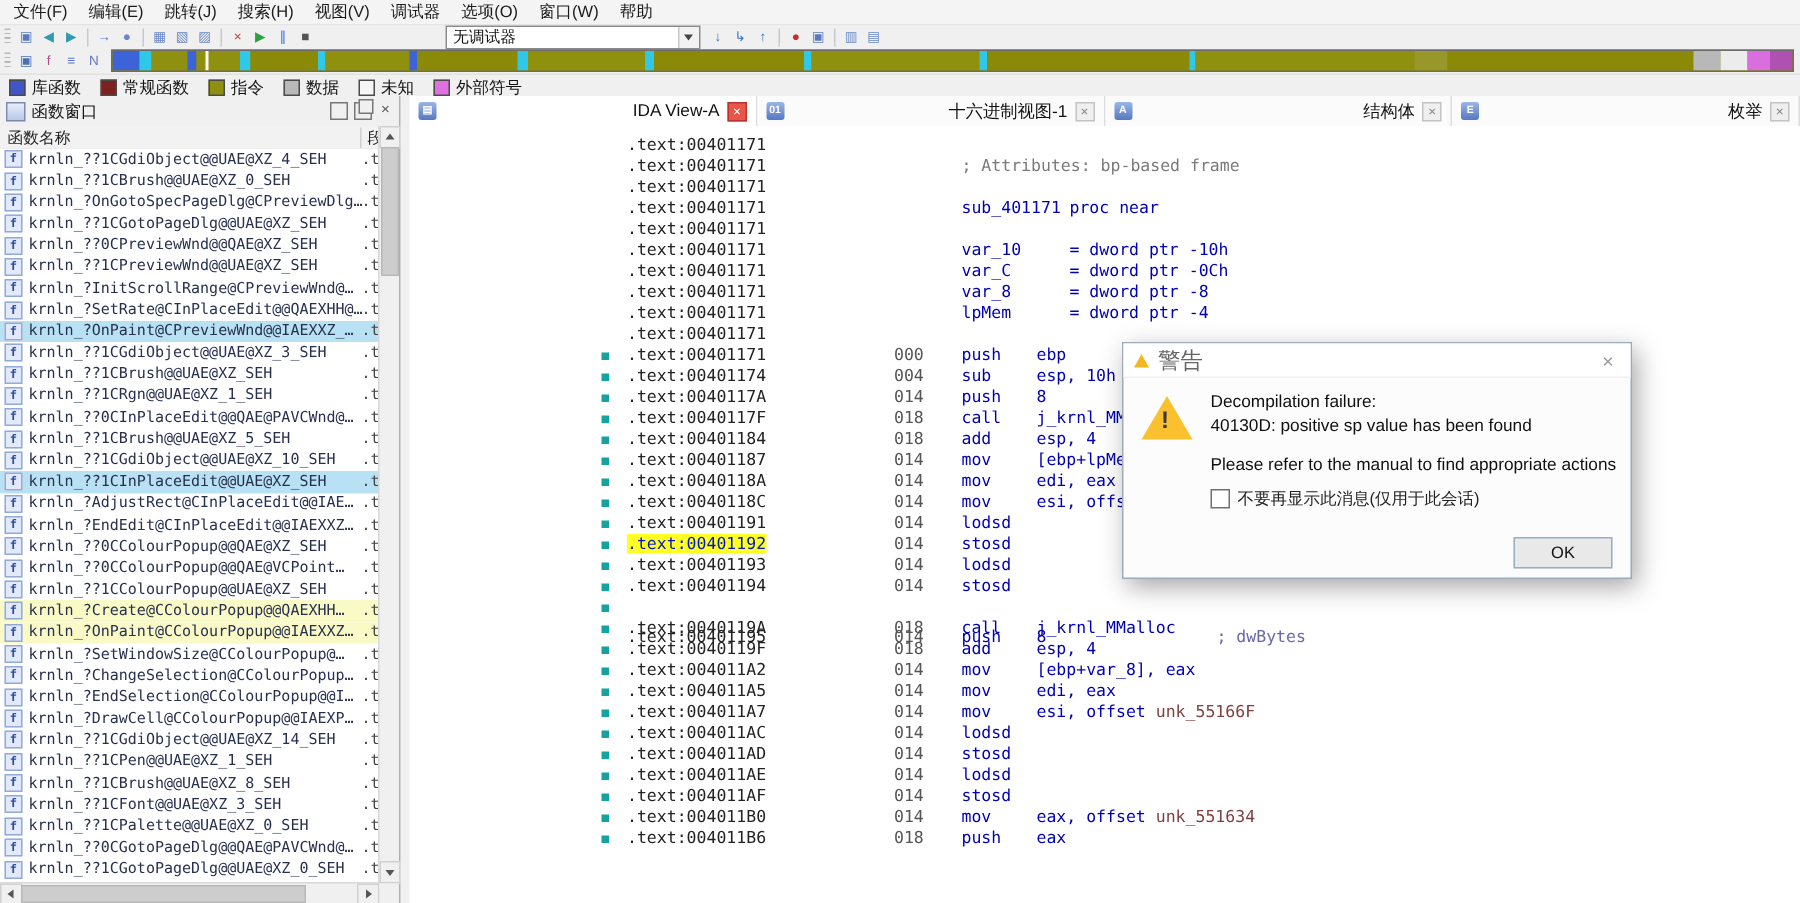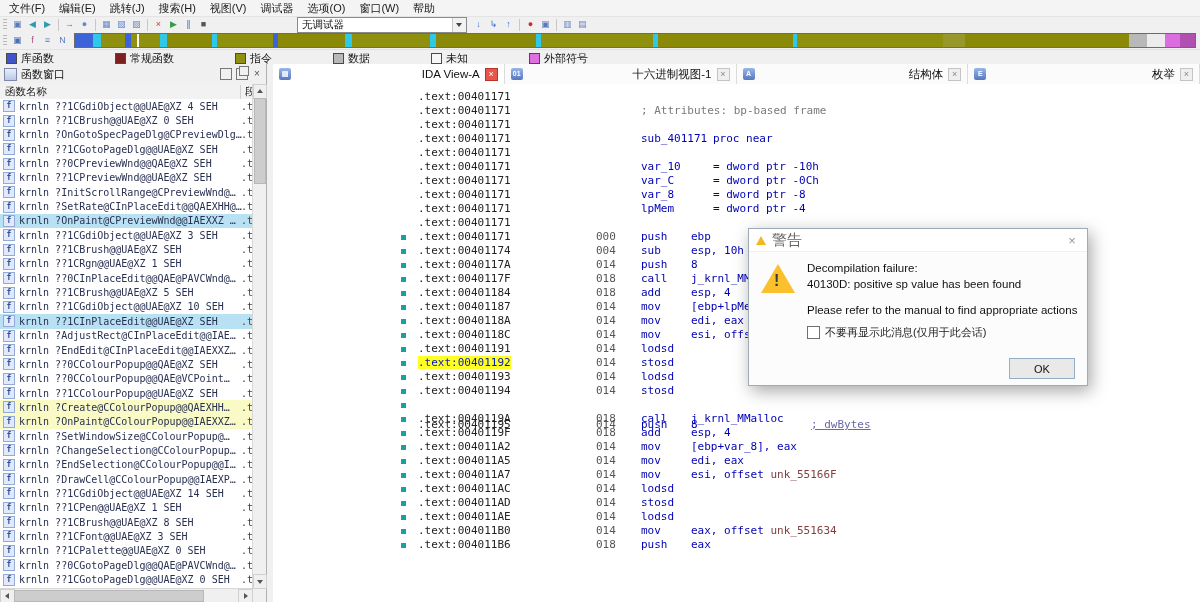--- a/index.html
+++ b/index.html
@@ -21,21 +21,21 @@
   .combo-text{flex:1;font-size:10.5px;padding-left:4px;color:#111;white-space:nowrap;overflow:hidden;}
   .combo-arrow{width:13px;height:100%;border-left:1px solid #c8c8c8;background:#f2f2f2;position:relative;}
   .combo-arrow:before{content:"";position:absolute;left:3px;top:5px;border-left:3px solid transparent;border-right:3px solid transparent;border-top:4px solid #444;}
 
   
   .navband{flex:1;height:13px;margin:0 4px 0 4px;border:1px solid #6b6b6b;display:flex;overflow:hidden;position:relative;background:#8a8a08;}
   .nav-seg{height:100%;flex:none;}
   .nav-pointer{position:absolute;left:5.5%;top:0;width:2px;height:100%;background:#fffef0;}
 
   
-  .legend{height:16px;display:flex;align-items:center;background:#f0f0f0;padding-left:6px;border-bottom:1px solid #d8d8d8;gap:48px;}
+  .legend{height:16px;display:flex;align-items:center;background:#f0f0f0;padding-left:6px;border-bottom:1px solid #d8d8d8;}
   .legend-item{display:flex;align-items:center;margin-right:13px;}
   .legend-sq{width:9px;height:9px;border:1px solid #4a4a4a;margin-right:4px;flex:none;}
   .legend-label{font-size:11px;color:#111;white-space:nowrap;}
 
   
   .main{position:absolute;left:0;top:64px;width:1200px;height:538px;display:flex;}
   .left-panel{position:relative;width:266px;flex:none;background:#fff;border-right:1px solid #b0b0b0;}
   .splitter{width:6px;flex:none;background:#f0f0f0;}
   .right-pane{position:relative;flex:1;background:#fff;overflow:hidden;}
 
@@ -93,21 +93,21 @@
   .ddot{position:absolute;left:128px;top:5px;width:5px;height:5px;background:#17a2a2;}
   .da{display:inline-block;width:178px;color:#222;}
   .da-hl{background:#ffff24;color:#0018c8;}
   .ds{display:inline-block;width:45px;color:#555;}
   .dm{display:inline-block;min-width:50px;color:#0000b4;}
   .dm.w{min-width:72px;}
   .do{color:#0000b4;margin-top:20px;}
   .do.cw{display:inline-block;min-width:120px;}
   .du{color:#804040;}
   .dc{color:#7a7a7a;}
-  .dc.auto{color:#6868a8;text-decoration:underline;}
+  .dc.auto{color:#6868a8;}
 
   
   .dialog{position:absolute;left:748px;top:228px;width:338px;height:156px;background:#fcfcfc;border:1px solid #9daab8;box-shadow:3px 5px 16px rgba(0,0,0,0.35);z-index:20;}
   .dlg-title{height:22px;display:flex;align-items:center;padding:0 7px;background:#ffffff;border-bottom:1px solid #f0f0f0;}
   .dlg-title-icon{width:0;height:0;border-left:5px solid transparent;border-right:5px solid transparent;border-bottom:9px solid #f2b824;position:relative;flex:none;}
   .dlg-title-text{margin-left:6px;font-size:15px;color:#666;flex:1;}
   .dlg-close{width:16px;text-align:center;color:#999;font-size:13px;cursor:default;}
   .dlg-body{display:flex;padding:8px 10px 0 10px;}
   .warn-tri{width:0;height:0;border-left:17px solid transparent;border-right:17px solid transparent;border-bottom:29px solid #fbc02d;position:relative;margin:4px 12px 0 2px;flex:none;}
   .warn-tri:after{content:"!";position:absolute;left:-4px;top:7px;font:bold 16px/20px "Liberation Sans",sans-serif;color:#3a3a3a;}
@@ -491,20 +491,21 @@
           <div class="dline"><span class="ddot"></span><span class="da">.text:00401194</span><span class="ds">014</span><span class="dm">stosd</span></div>
           <div class="dline"><span class="ddot"></span><span class="da">.text:00401195</span><span class="ds">014</span><span class="dm">push</span><span class="do cw">8</span><span class="dc auto">; dwBytes</span></div>
           <div class="dline"><span class="ddot"></span><span class="da">.text:0040119A</span><span class="ds">018</span><span class="dm">call</span><span class="do">j_krnl_MMalloc</span></div>
           <div class="dline"><span class="ddot"></span><span class="da">.text:0040119F</span><span class="ds">018</span><span class="dm">add</span><span class="do">esp, 4</span></div>
           <div class="dline"><span class="ddot"></span><span class="da">.text:004011A2</span><span class="ds">014</span><span class="dm">mov</span><span class="do">[ebp+var_8], eax</span></div>
           <div class="dline"><span class="ddot"></span><span class="da">.text:004011A5</span><span class="ds">014</span><span class="dm">mov</span><span class="do">edi, eax</span></div>
           <div class="dline"><span class="ddot"></span><span class="da">.text:004011A7</span><span class="ds">014</span><span class="dm">mov</span><span class="do">esi, offset </span><span class="du">unk_55166F</span></div>
           <div class="dline"><span class="ddot"></span><span class="da">.text:004011AC</span><span class="ds">014</span><span class="dm">lodsd</span></div>
           <div class="dline"><span class="ddot"></span><span class="da">.text:004011AD</span><span class="ds">014</span><span class="dm">stosd</span></div>
           <div class="dline"><span class="ddot"></span><span class="da">.text:004011AE</span><span class="ds">014</span><span class="dm">lodsd</span></div>
+          <div class="dline"><span class="ddot"></span><span class="da">.text:004011AF</span><span class="ds">014</span><span class="dm">stosd</span></div>
           <div class="dline"><span class="ddot"></span><span class="da">.text:004011B0</span><span class="ds">014</span><span class="dm">mov</span><span class="do">eax, offset </span><span class="du">unk_551634</span></div>
           <div class="dline"><span class="ddot"></span><span class="da">.text:004011B6</span><span class="ds">018</span><span class="dm">push</span><span class="do">eax</span></div>
         </div>
     </div>
 
   </div>
 
   <div class="dialog">
     <div class="dlg-title">
       <span class="dlg-title-icon"></span>

